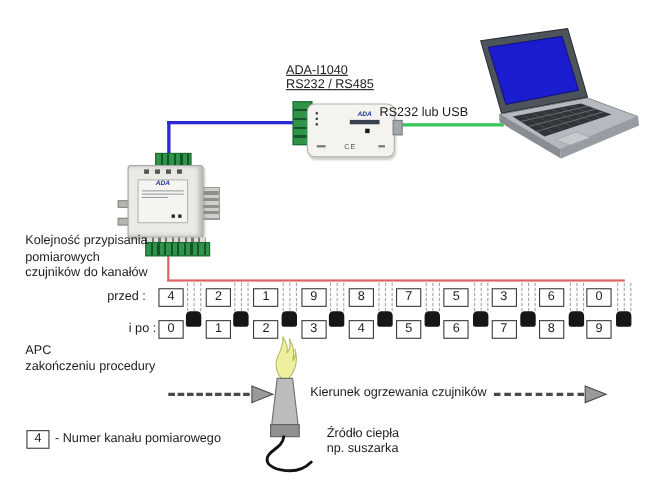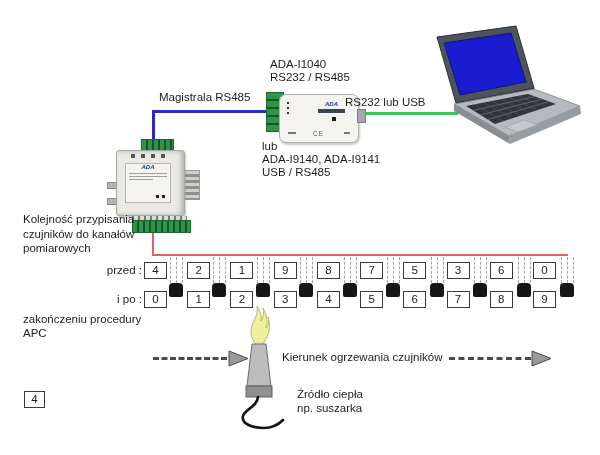--- a/index.html
+++ b/index.html
@@ -172,60 +172,55 @@
     <div class="numbox">2</div>
     <div class="numbox">3</div>
     <div class="numbox">4</div>
     <div class="numbox">5</div>
     <div class="numbox">6</div>
     <div class="numbox">7</div>
     <div class="numbox">8</div>
     <div class="numbox">9</div>
   </div>
 
-  <div class="lbl" style="left:159px;top:91px;">Magistrala RS485</div>
-
-  <div class="lbl" style="left:270px;top:58px;">
+
+  <div class="lbl" style="left:260px;top:58px;text-decoration:underline;">
     <div>ADA-I1040</div>
     <div>RS232 / RS485</div>
   </div>
 
   <div class="lbl" style="left:345px;top:96px;">RS232 lub USB</div>
 
-  <div class="lbl" style="left:262px;top:140px;">
-    <div>lub</div>
-    <div>ADA-I9140, ADA-I9141</div>
-    <div>USB / RS485</div>
-  </div>
 
   <div class="lbl lh13" style="left:272px;top:221px;">
   </div>
 
   <div class="lbl lh14" style="left:23px;top:212px;">
     <div>Kolejność przypisania</div>
+    <div>pomiarowych</div>
     <div>czujników do kanałów</div>
-    <div>pomiarowych</div>
-  </div>
-
-  <div class="lbl" style="left:88px;top:264px;width:54px;text-align:right;">przed :</div>
+  </div>
+
+  <div class="lbl" style="left:88px;top:264px;width:54px;text-align:center;">przed :</div>
   <div class="lbl" style="left:88px;top:293px;width:54px;text-align:right;">i po :</div>
 
   <div class="lbl lh13" style="left:23px;top:313px;">
+    <div>APC</div>
     <div>zakończeniu procedury</div>
-    <div>APC</div>
   </div>
 
   <div class="lbl lh13" style="left:297px;top:388px;">
     <div>Źródło ciepła</div>
     <div>np. suszarka</div>
   </div>
 
   <div class="lbl" style="left:282px;top:351px;">Kierunek ogrzewania czujników</div>
 
   <div class="legendbox">4</div>
+  <div class="lbl" style="left:50px;top:393px;">- Numer kanału pomiarowego</div>
 
   <div class="dashline" style="left:153px;top:357px;width:74px;"></div>
   <div class="dashline" style="left:449px;top:357px;width:82px;"></div>
 
   <svg width="600" height="455" viewBox="0 0 600 455">
 
     <g>
       <polygon points="437,37 516,26 534,88 456,103" fill="#4e545b" stroke="#2c3036" stroke-width="1"></polygon>
       <polygon points="444,43 511,33 526,82 460,95" fill="#1b1bd0" stroke="#0e0e70" stroke-width="0.8"></polygon>
       <polygon points="456,103 534,88 537,93 459,108" fill="#23272b"></polygon>

